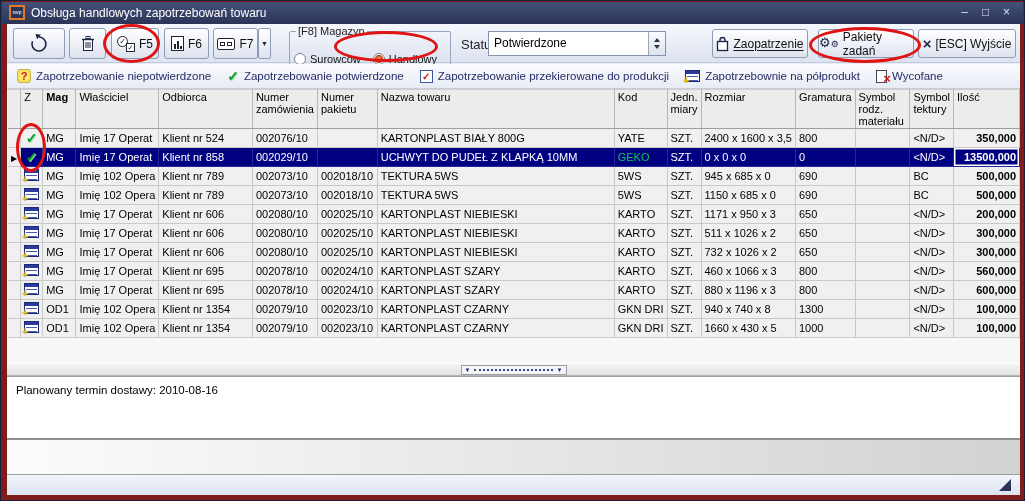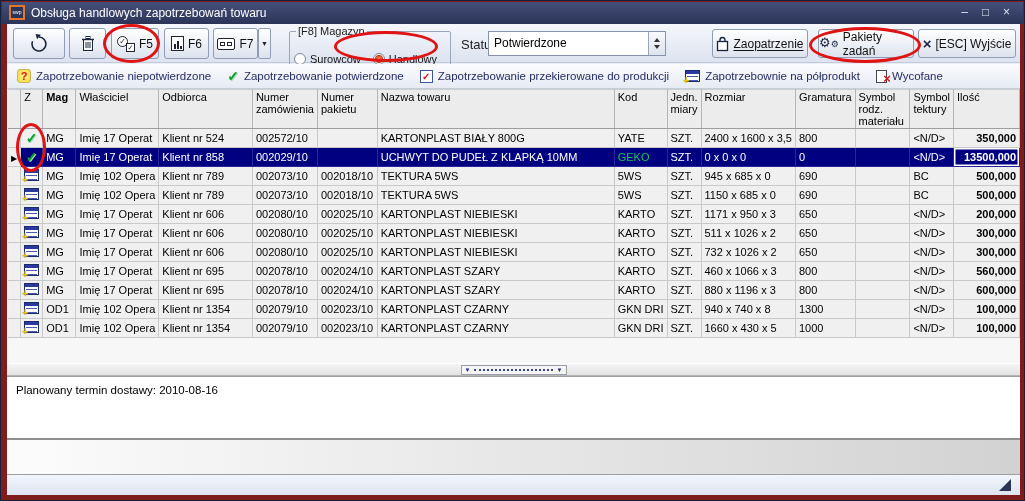--- a/index.html
+++ b/index.html
@@ -276,21 +276,21 @@
               <th class="h-qty">Ilość</th>
             </tr>
           </thead>
         <tbody id="grid-body">
             <tr>
               <td class="c-sel"></td>
               <td class="c-z"><span class="ico-check">✓</span></td>
               <td class="c-mag">MG</td>
               <td class="c-owner">Imię 17  Operat</td>
               <td class="c-recipient">Klient nr 524</td>
-              <td class="c-order">002572/10</td>
+              <td class="c-order">002076/10</td>
               <td class="c-package"></td>
               <td class="c-name">KARTONPLAST BIAŁY 800G</td>
               <td class="c-code">YATE</td>
               <td class="c-unit">SZT.</td>
               <td class="c-size">2400 x 1600 x 3,5</td>
               <td class="c-gram">800</td>
               <td class="c-mat"></td>
               <td class="c-board">&lt;N/D&gt;</td>
               <td class="c-qty">350,000</td>
             </tr>

